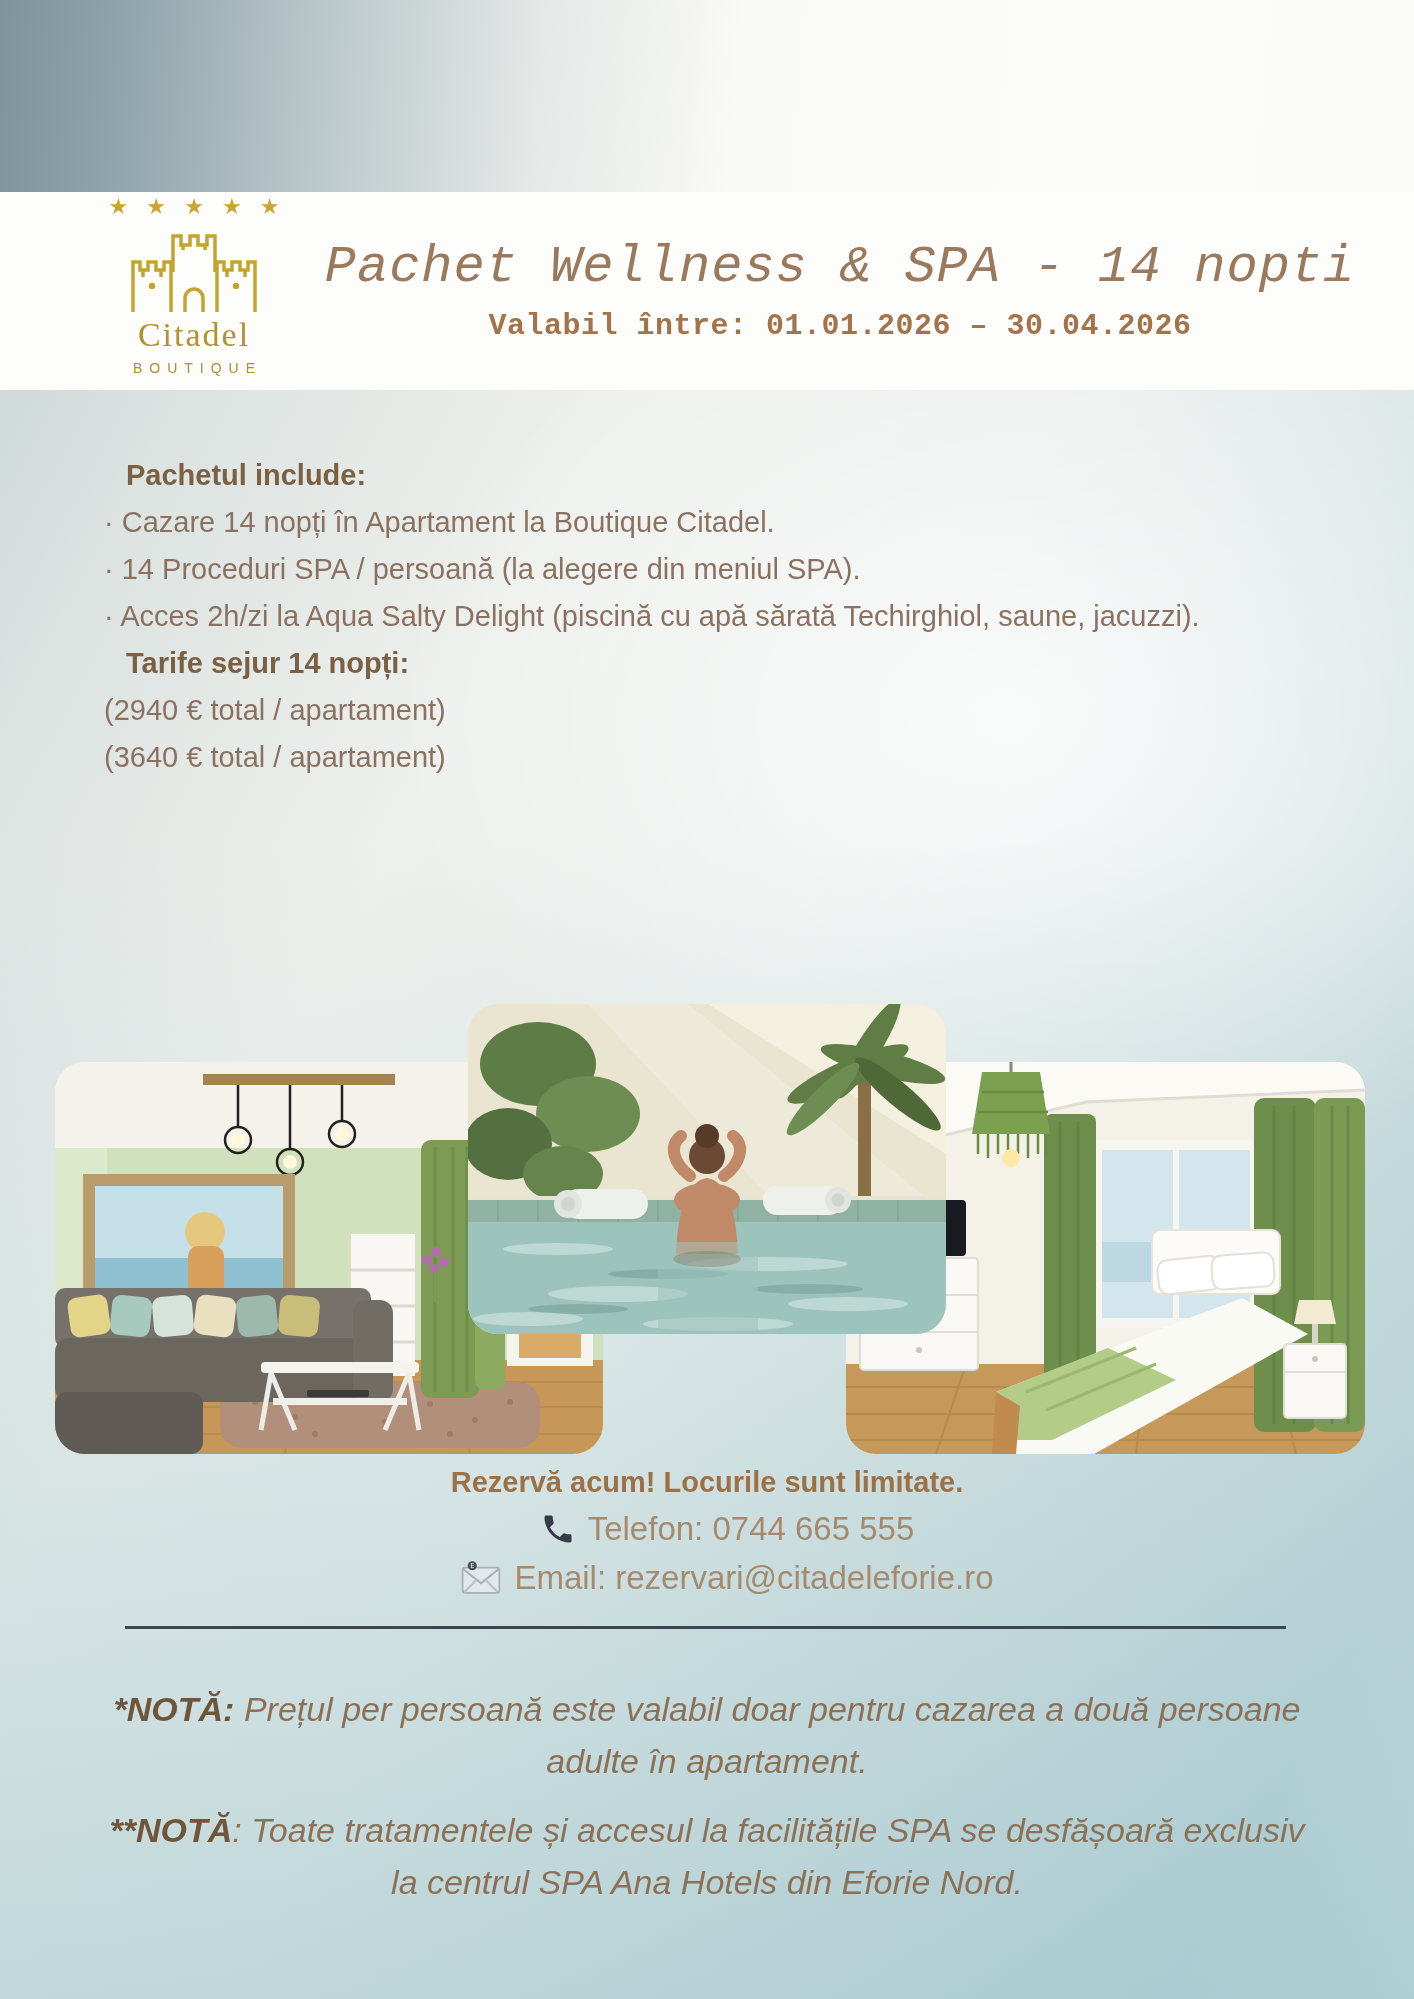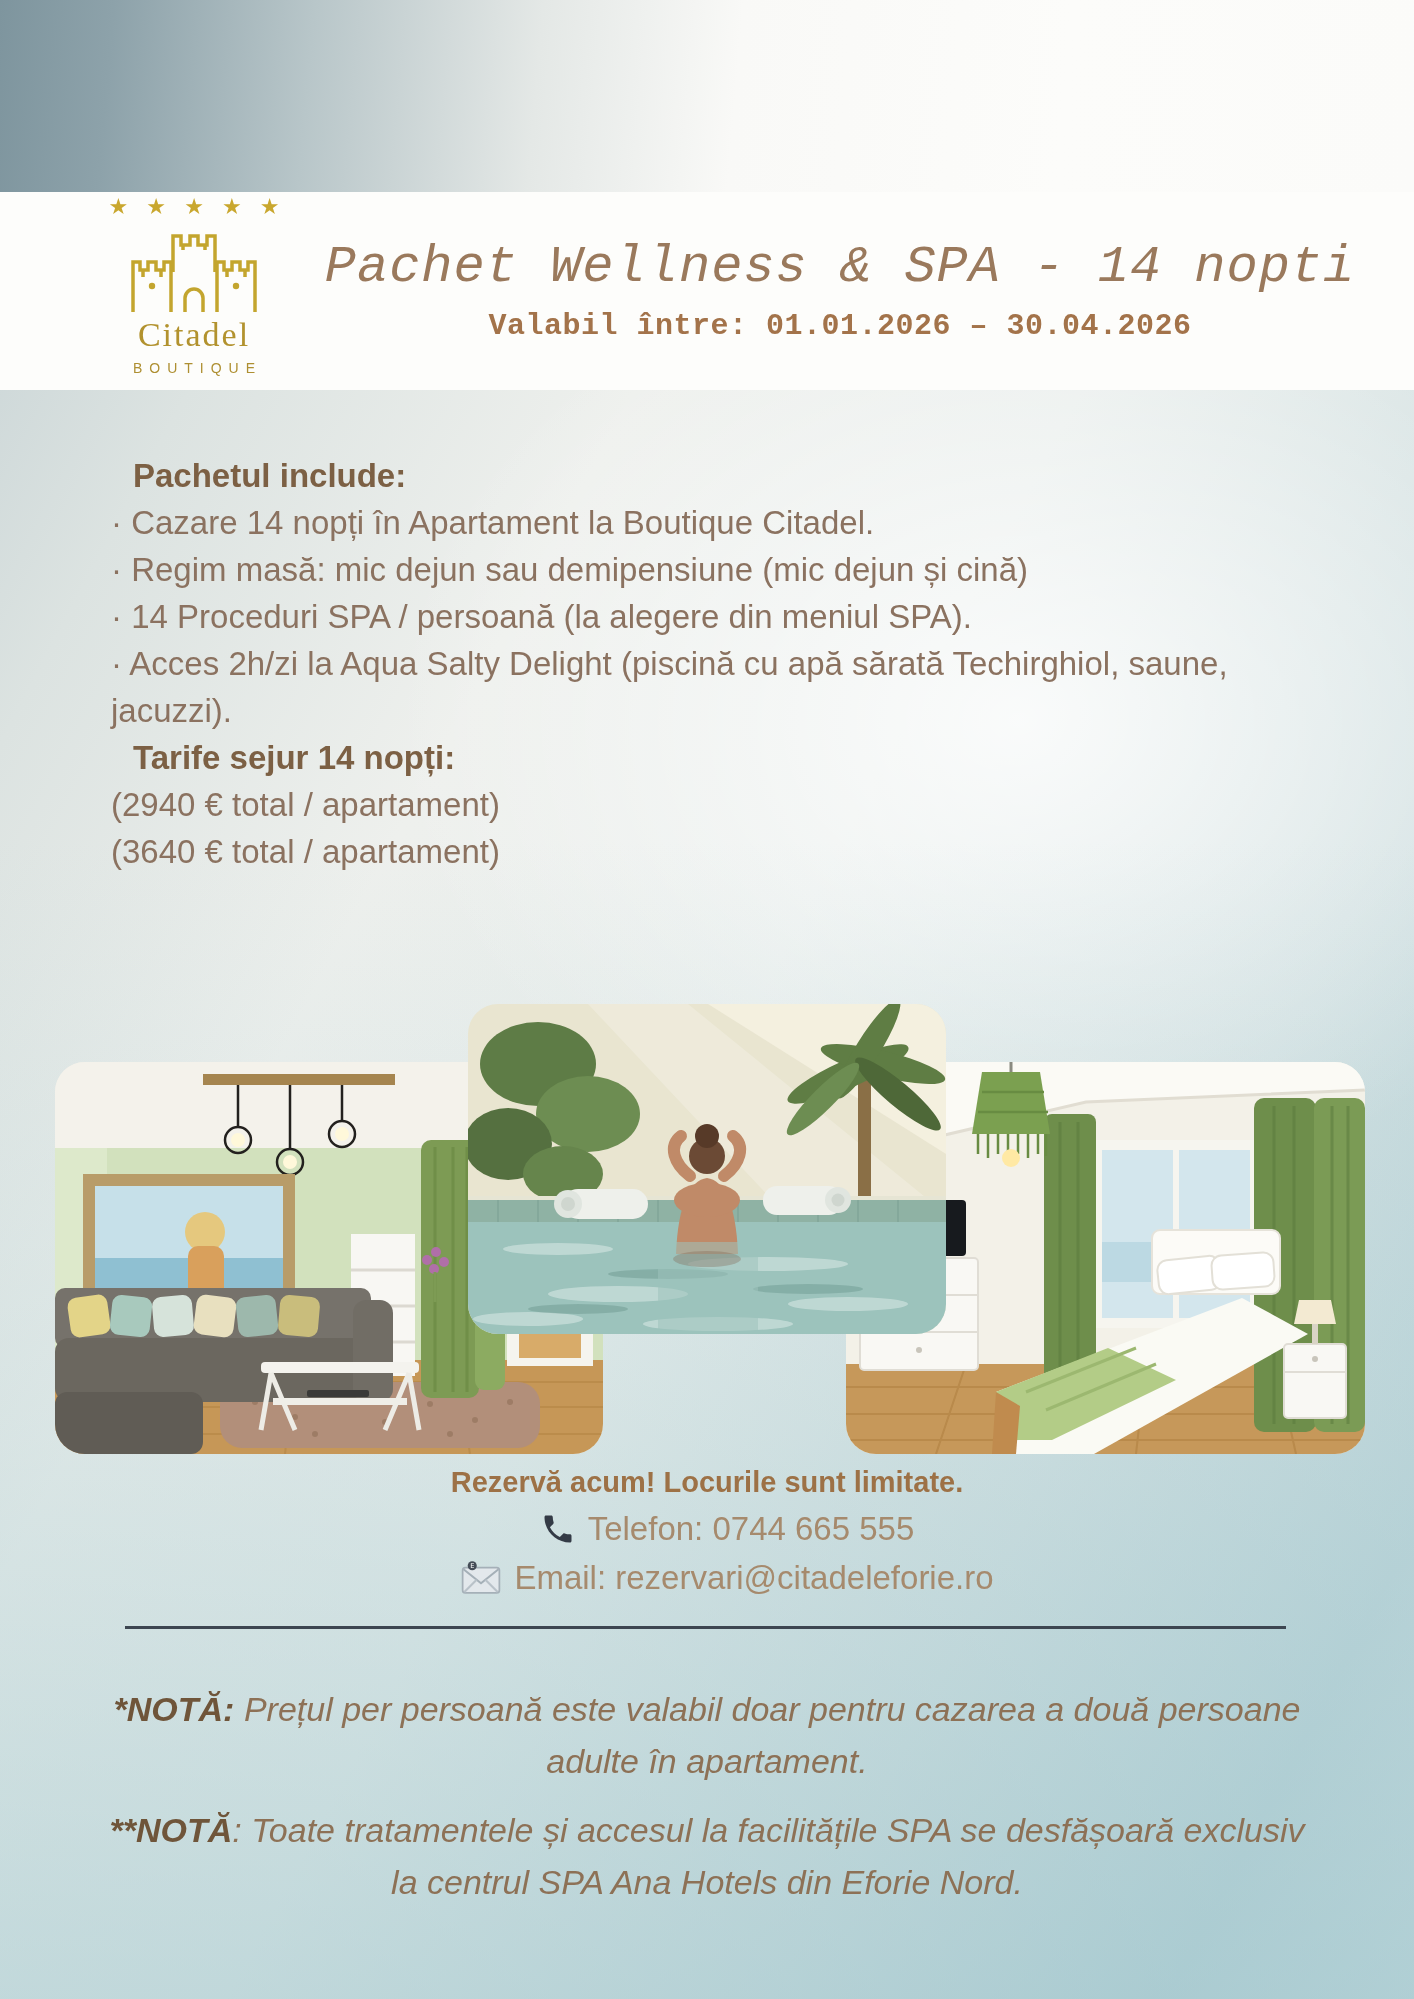--- a/index.html
+++ b/index.html
@@ -15,21 +15,21 @@
     background:linear-gradient(95deg,#7e959e 0%,#8da2aa 8%,#b8c6c9 22%,#e4e8e6 38%,#f9f9f7 52%,#fcfcfa 75%,#fbfbf9 100%);}
   .header-band{position:absolute;left:0;top:192px;width:1414px;height:198px;background:#fdfdfb;}
   .logo{position:absolute;left:88px;top:2px;width:212px;text-align:center;}
   .logo-stars{font-size:22px;letter-spacing:6px;padding-left:6px;color:#c9a72e;line-height:26px;height:26px;}
   .castle{display:block;margin:2px auto 0;}
   .logo-name{font-family:"Liberation Serif","DejaVu Serif",serif;font-size:34px;line-height:42px;color:#b2922e;letter-spacing:2px;}
   .logo-sub{font-size:14px;letter-spacing:7px;padding-left:7px;color:#ae8f31;margin-top:4px;}
   .title-block{position:absolute;left:310px;top:238px;width:1060px;text-align:center;font-family:Liberation Mono, monospace;}
   .page-title{font-style:italic;font-size:52px;color:#9a795c;letter-spacing:1px;text-shadow:0 1px 1px rgba(255,255,255,.6);}
   .page-subtitle{margin-top:12px;font-size:30px;font-weight:bold;color:#a3734a;letter-spacing:.5px;}
-  .details{position:absolute;left:111px;top:452px;width:1245px;font-size:33px;line-height:47px;color:#8b7260;}
+  .details{position:absolute;left:104px;top:452px;width:1245px;font-size:29px;line-height:47px;color:#8b7260;}
   .sec-heading{font-weight:bold;color:#7c6044;padding-left:22px;}
   .photo{position:absolute;border-radius:30px;overflow:hidden;}
   .photo svg{display:block;width:100%;height:100%;}
   #photo-living{left:55px;top:1062px;width:548px;height:392px;z-index:1;}
   #photo-spa{left:468px;top:1004px;width:478px;height:330px;z-index:2;}
   #photo-bed{left:846px;top:1062px;width:519px;height:392px;z-index:1;}
   .cta{position:absolute;left:0;top:1466px;width:1414px;text-align:center;z-index:3;}
   .cta-headline{font-size:29px;font-weight:bold;color:#9d7146;}
   .contact-row{margin-top:11px;font-size:33px;color:#a68a6d;display:flex;justify-content:center;align-items:center;gap:12px;margin-left:40px;}
   .divider{position:absolute;left:125px;top:1626px;width:1161px;height:3px;background:#3d4651;}
@@ -63,21 +63,20 @@
 </div>
 
 <div class="title-block">
   <div class="page-title">Pachet Wellness &amp; SPA - 14 nopti</div>
   <div class="page-subtitle">Valabil între: 01.01.2026 – 30.04.2026</div>
 </div>
 
 <div class="details">
   <div class="sec-heading">Pachetul include:</div>
   <div><span>·</span> <span>Cazare 14 nopți în Apartament la Boutique Citadel.</span></div>
-  <div><span>·</span> <span>Regim masă: mic dejun sau demipensiune (mic dejun și cină)</span></div>
   <div><span>·</span> <span>14 Proceduri SPA / persoană (la alegere din meniul SPA).</span></div>
   <div><span>·</span> <span>Acces 2h/zi la Aqua Salty Delight (piscină cu apă sărată Techirghiol, saune, jacuzzi).</span></div>
   <div class="sec-heading">Tarife sejur 14 nopți:</div>
   <div><span>(2940 € total / apartament)</span></div>
   <div><span>(3640 € total / apartament)</span></div>
 </div>
 
 <div class="photo" id="photo-living">
   <svg viewBox="0 0 548 392" preserveAspectRatio="none">
     <rect width="548" height="392" fill="#f0efe7"></rect>

